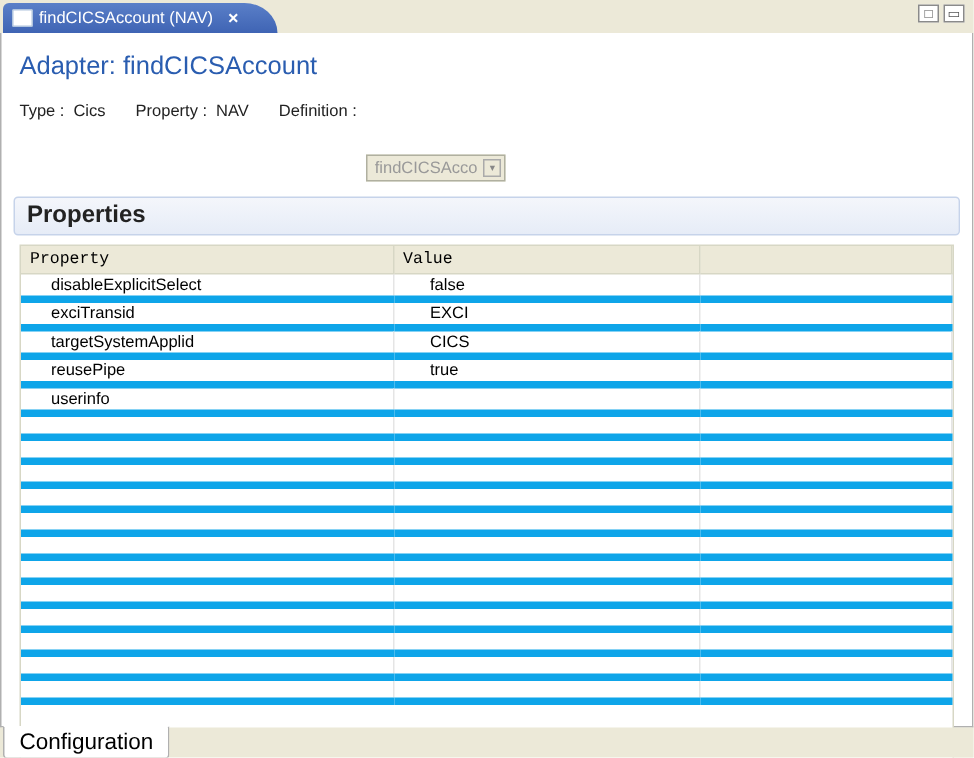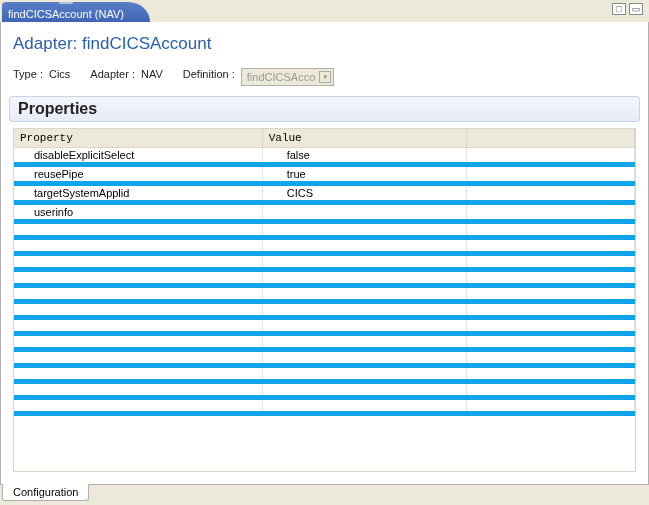--- a/index.html
+++ b/index.html
@@ -26,21 +26,20 @@
     background: linear-gradient(#5a7fc8, #3f64b4);
     color: #fff;
     border-top-left-radius: 4px;
     border-top-right-radius: 22px 20px;
     padding: 0 26px 0 6px;
     display: flex;
     align-items: center;
     gap: 4px;
     font-size: 11px;
     position: relative;
-    flex-direction: column;
   }
   .tab-active .ticon {
     width: 14px; height: 12px;
     background: #fff;
     border: 1px solid #b0c4de;
     border-radius: 1px;
     display: inline-block;
   }
   .tab-active .close {
     color: #fff;
@@ -92,20 +91,21 @@
   .meta-row .val { margin-right: 14px; }
   .defbox {
     display: inline-flex;
     align-items: center;
     background: #ece9d8;
     border: 1px solid #b0b0a0;
     height: 18px;
     padding: 0 2px 0 5px;
     color: #999;
     gap: 4px;
+    margin-top: 35px;
   }
   .defbox .dd {
     width: 12px; height: 12px;
     border: 1px solid #aaa;
     background: #ece9d8;
     display: flex;
     align-items: center;
     justify-content: center;
     font-size: 7px;
     color: #888;
@@ -163,21 +163,21 @@
     display: flex;
     align-items: flex-start;
   }
   .btab {
     background: #fff;
     border: 1px solid #b0b0b0;
     border-top: 1px solid #fff;
     border-bottom-left-radius: 3px;
     border-bottom-right-radius: 3px;
     padding: 1px 10px 2px 10px;
-    font-size: 11px;
+    font-size: 15px;
     margin-left: 2px;
     margin-top: -1px;
   }
 </style>
 </head>
 <body>
 
 <div class="tab-strip">
   <div class="tab-active">
     <span class="ticon"></span>
@@ -193,21 +193,21 @@
 <div class="content-area">
 
   <div class="title">
     <span>Adapter: </span><span>findCICSAccount</span>
   </div>
 
   <div class="meta-row">
     <span class="label">Type :</span>
     <span class="val">Cics</span>
 
-    <span class="label">Adapter :</span>
+    <span class="label">Property :</span>
     <span class="val">NAV</span>
 
     <span class="label">Definition :</span>
     <span class="defbox">
       <span>findCICSAcco</span>
       <span class="dd">▾</span>
     </span>
   </div>
 
   <div class="section-header">
@@ -228,27 +228,32 @@
           <th></th>
         </tr>
       </thead>
       <tbody>
         <tr>
             <td>disableExplicitSelect</td>
             <td class="val">false</td>
             <td></td>
           </tr>
         <tr>
+            <td>exciTransid</td>
+            <td class="val">EXCI</td>
+            <td></td>
+          </tr>
+        <tr>
+            <td>targetSystemApplid</td>
+            <td class="val">CICS</td>
+            <td></td>
+          </tr>
+        <tr>
             <td>reusePipe</td>
             <td class="val">true</td>
-            <td></td>
-          </tr>
-        <tr>
-            <td>targetSystemApplid</td>
-            <td class="val">CICS</td>
             <td></td>
           </tr>
         <tr>
             <td>userinfo</td>
             <td class="val"></td>
             <td></td>
           </tr>
         <tr>
             <td></td>
             <td class="val"></td>

